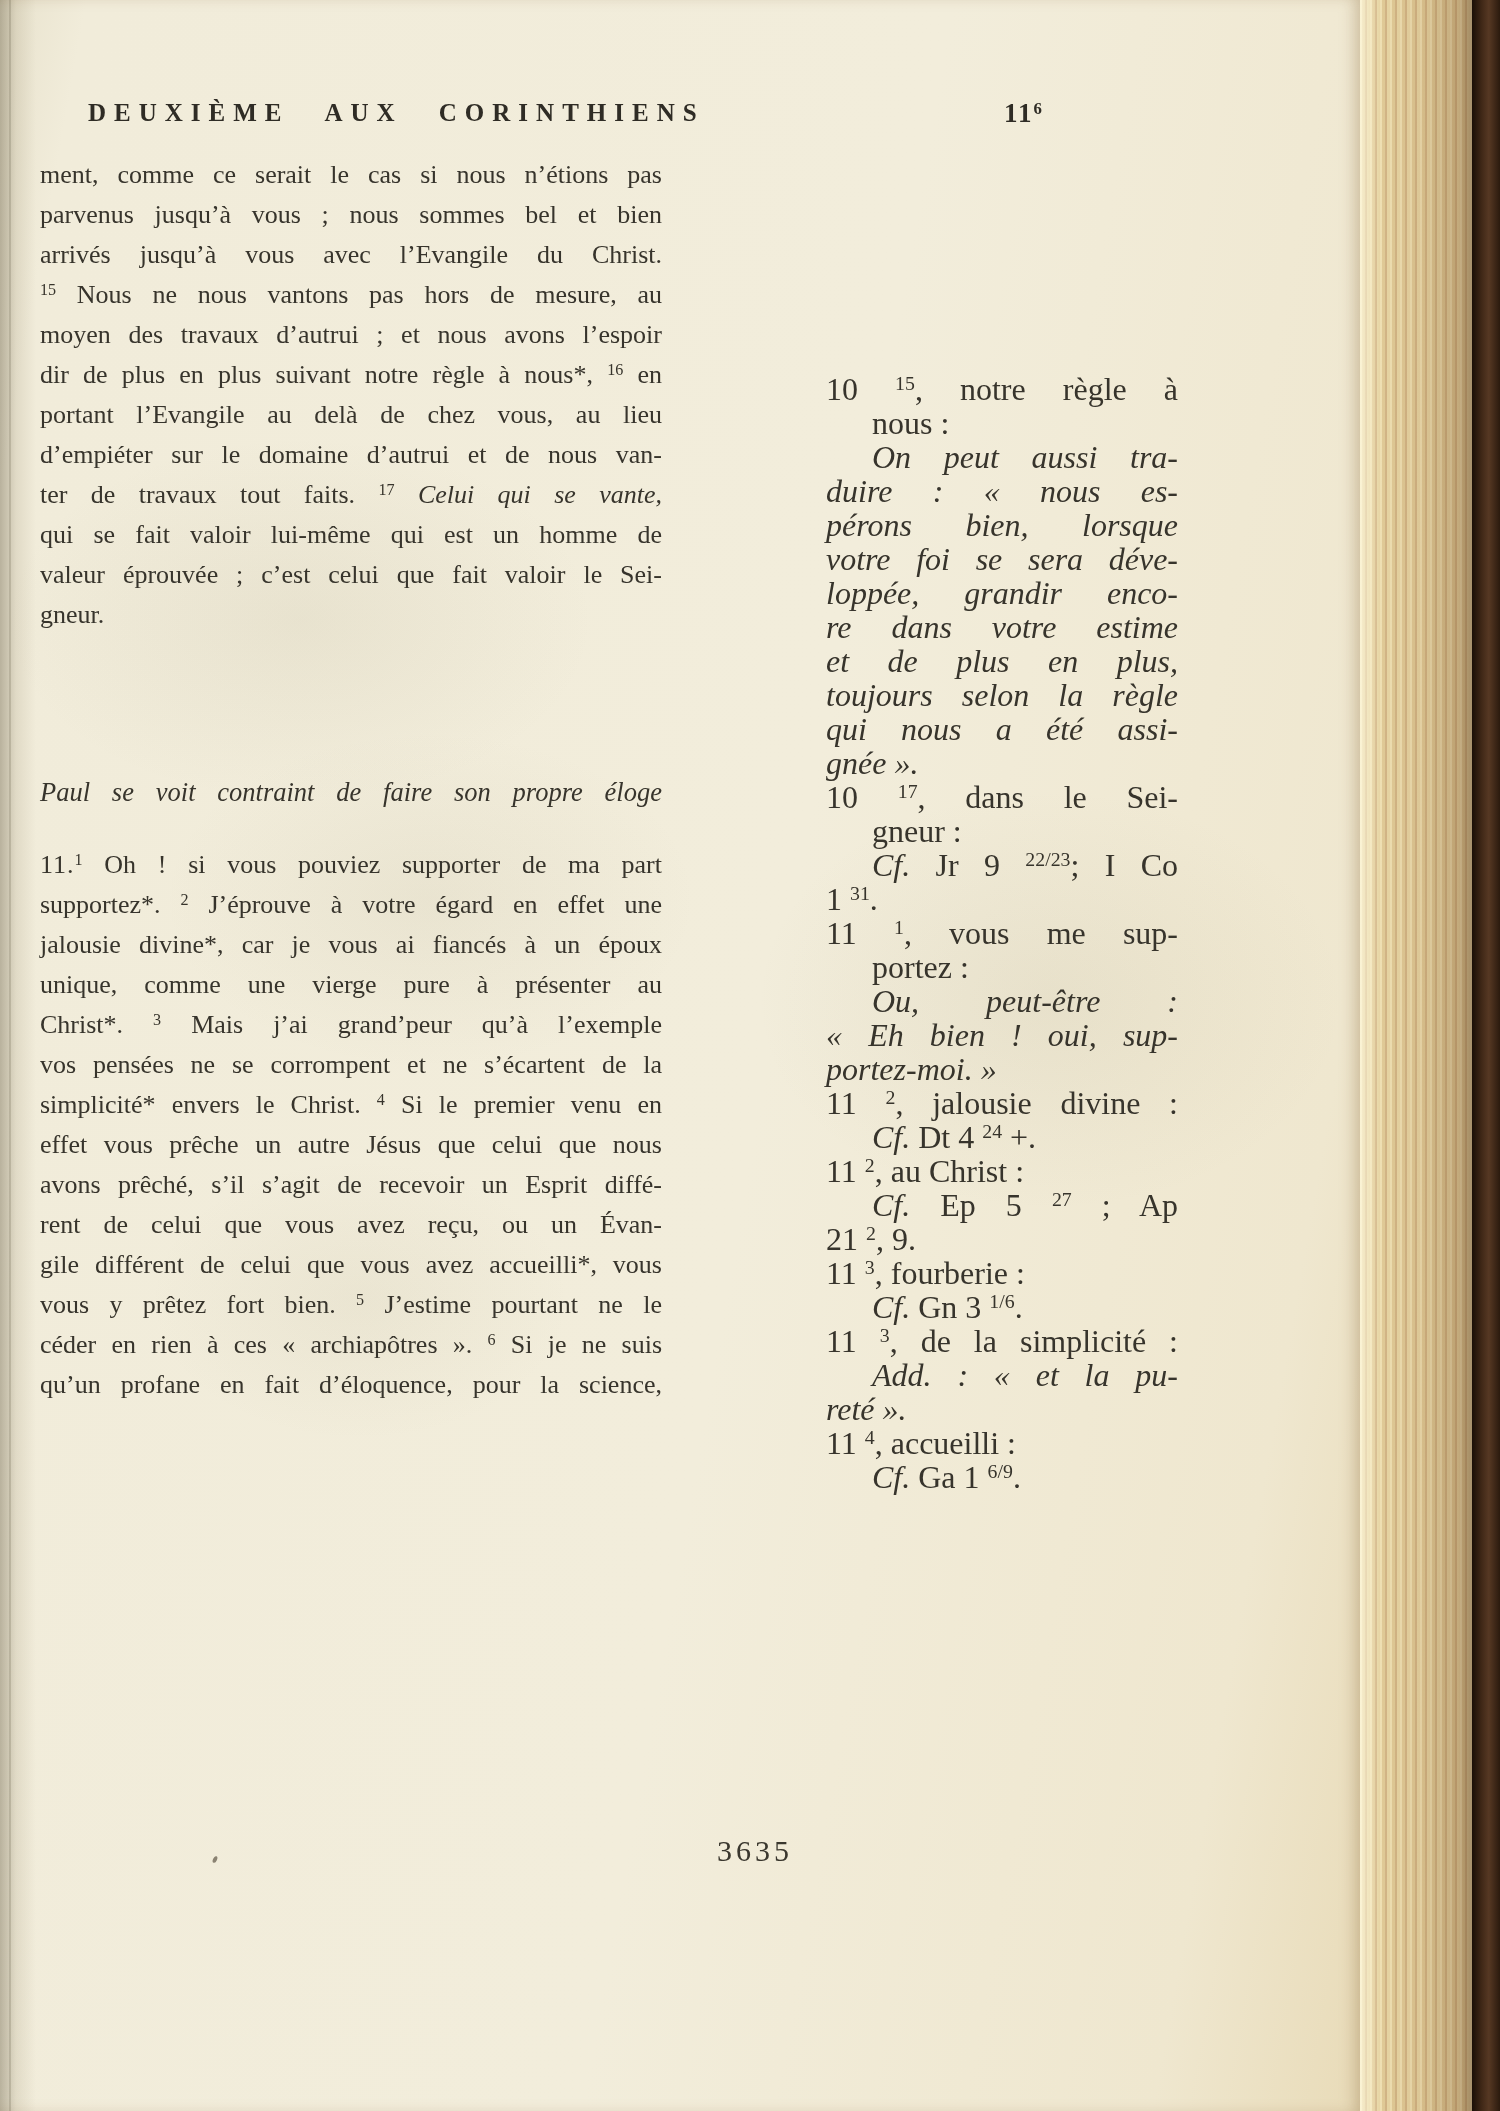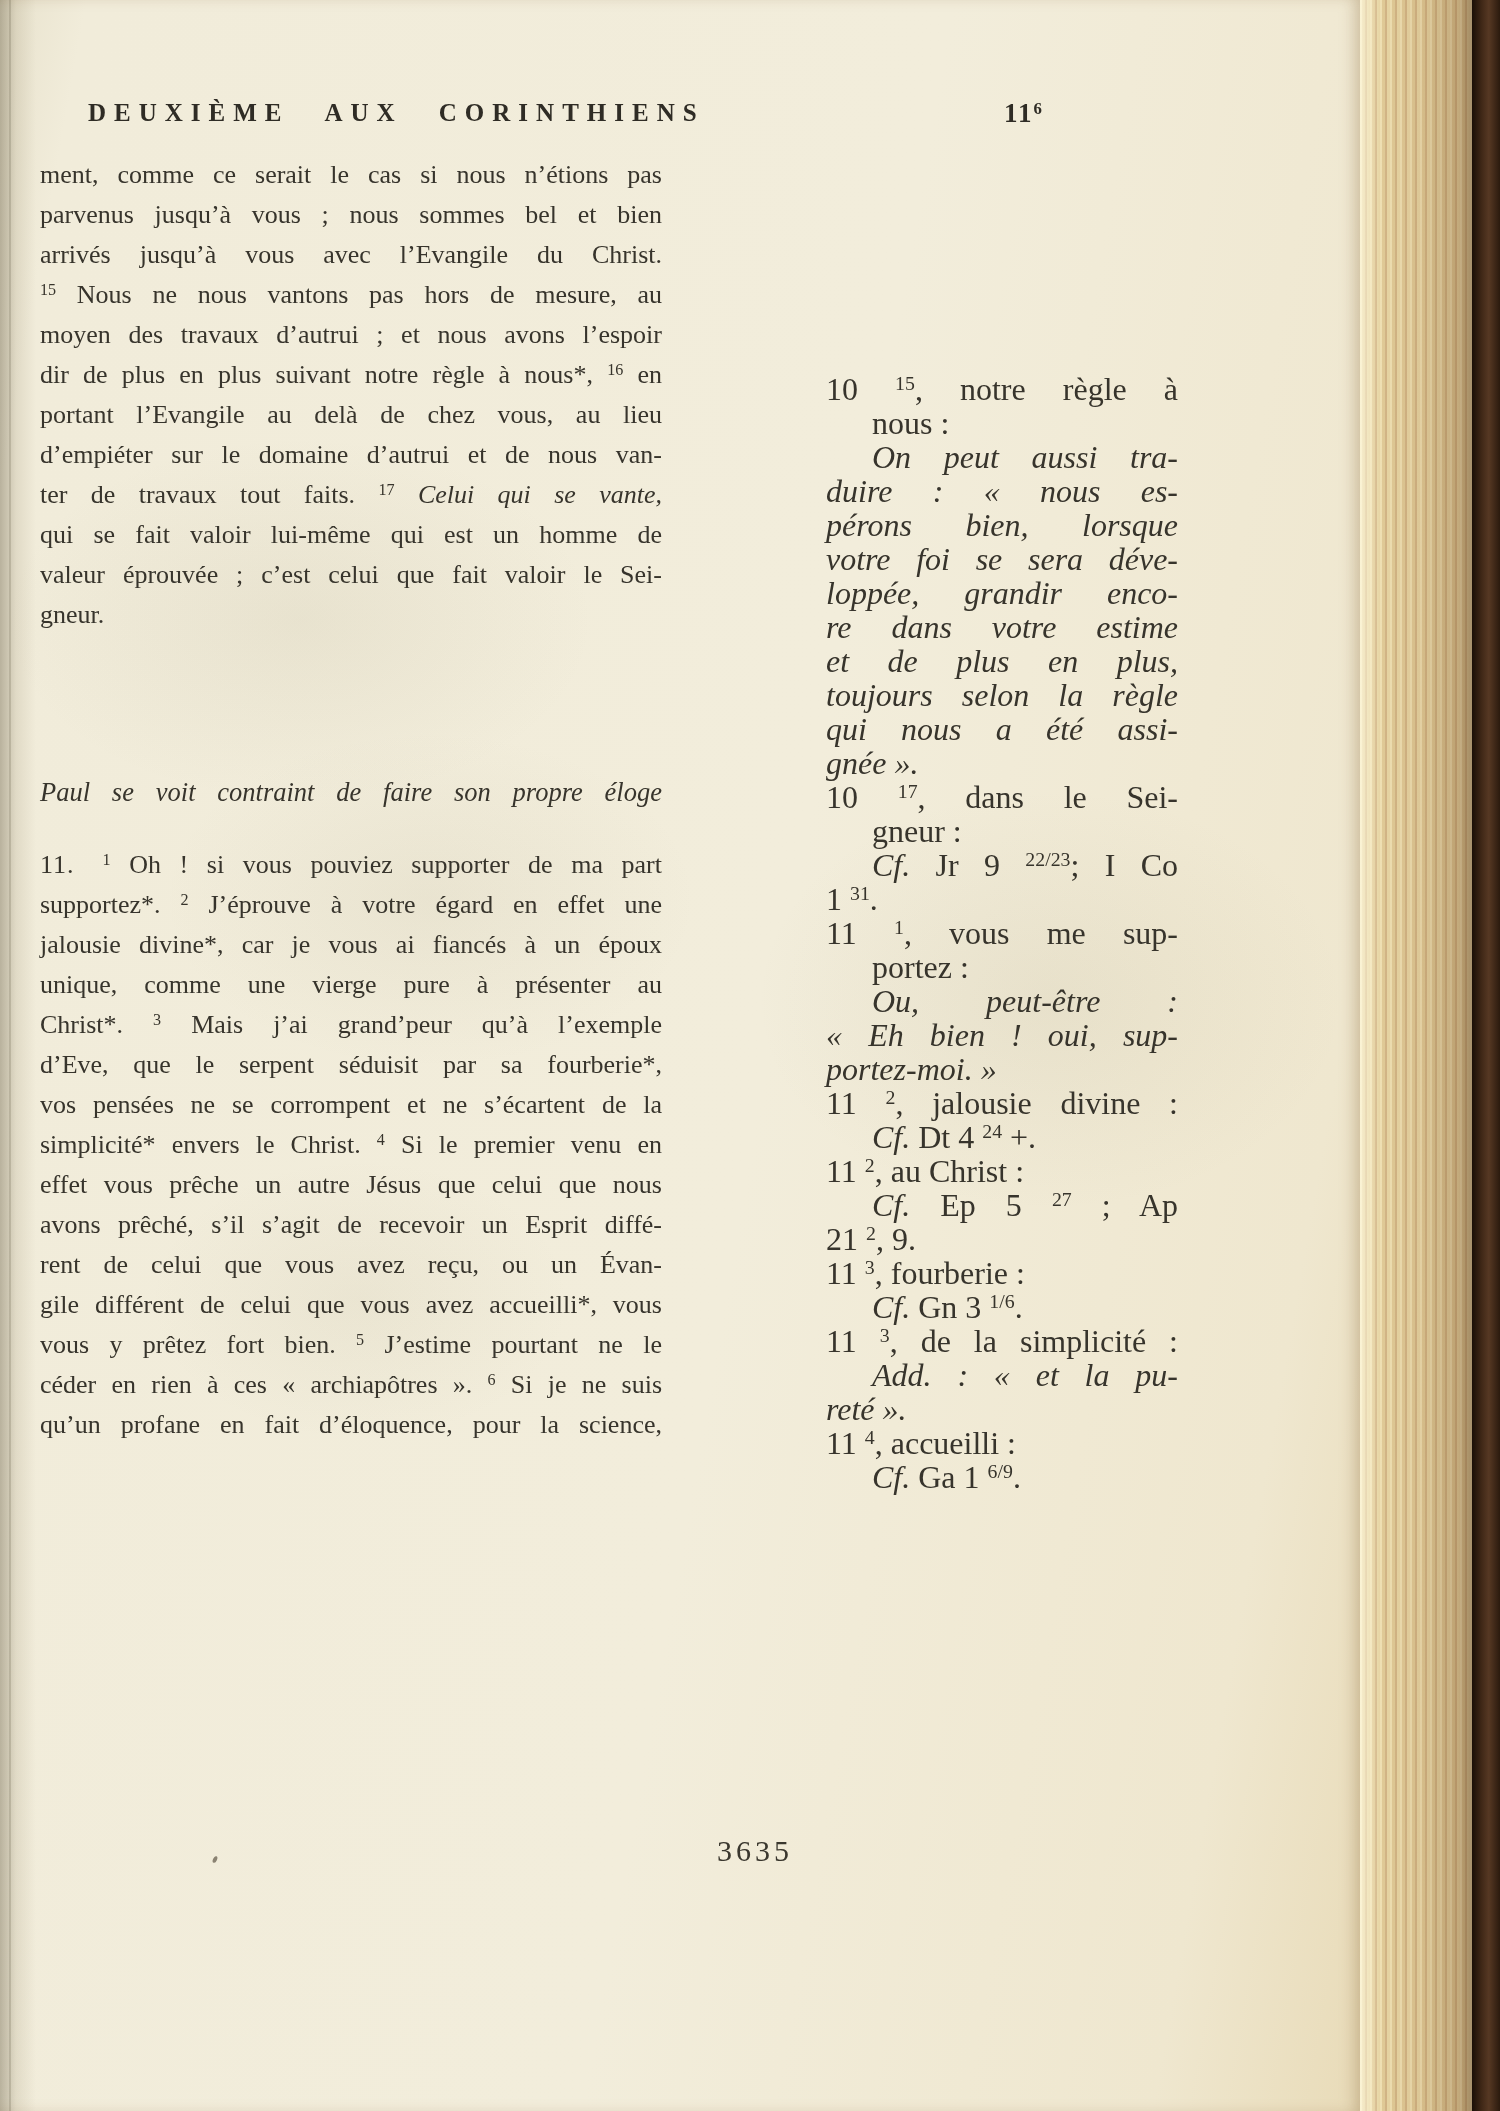--- a/index.html
+++ b/index.html
@@ -60,21 +60,21 @@
   #para2{top:845px;}
   #notes{left:826px;top:372px;width:352px;font-size:32px;}
   .line{position:relative;white-space:normal;}
   #para1 .line,#para2 .line{height:40px;line-height:40px;}
   #notes .line{height:34px;line-height:34px;}
   .line.jus{text-align:justify;text-align-last:justify;}
   #para1 .ind1,#para2 .ind1{padding-left:76px;}
   #notes .ind1{padding-left:46px;}
   .it{font-style:italic;}
   .sup{font-size:0.62em;position:relative;top:-0.48em;}
-  .chap{margin-right:28px;letter-spacing:1px;}
+  .chap{letter-spacing:1px;}
   
   .folio{
     position:absolute;left:645px;top:1834px;width:220px;text-align:center;
     font-size:30px;letter-spacing:4px;color:#3a372e;
   }
   .speck{position:absolute;left:213px;top:1856px;width:4px;height:7px;border-radius:50%;
          background:rgba(70,60,45,.6);transform:rotate(25deg);}
 </style>
 </head>
 <body>
@@ -103,21 +103,20 @@
     </div>
 
   <div id="heading" class="textblock">Paul se voit contraint de faire son propre éloge</div>
 
   <div id="para2" class="textblock">
       <div class="line jus"><span class="chap">11.</span><span class="sup">1</span><span> Oh ! si vous pouviez supporter de ma part</span></div>
       <div class="line jus"><span>supportez*. </span><span class="sup">2</span><span> J’éprouve à votre égard en effet une</span></div>
       <div class="line jus"><span>jalousie divine*, car je vous ai fiancés à un époux</span></div>
       <div class="line jus"><span>unique, comme une vierge pure à présenter au</span></div>
       <div class="line jus"><span>Christ*. </span><span class="sup">3</span><span> Mais j’ai grand’peur qu’à l’exemple</span></div>
-      <div class="line jus"><span>d’Eve, que le serpent séduisit par sa fourberie*,</span></div>
       <div class="line jus"><span>vos pensées ne se corrompent et ne s’écartent de la</span></div>
       <div class="line jus"><span>simplicité* envers le Christ. </span><span class="sup">4</span><span> Si le premier venu en</span></div>
       <div class="line jus"><span>effet vous prêche un autre Jésus que celui que nous</span></div>
       <div class="line jus"><span>avons prêché, s’il s’agit de recevoir un Esprit diffé-</span></div>
       <div class="line jus"><span>rent de celui que vous avez reçu, ou un Évan-</span></div>
       <div class="line jus"><span>gile différent de celui que vous avez accueilli*, vous</span></div>
       <div class="line jus"><span>vous y prêtez fort bien. </span><span class="sup">5</span><span> J’estime pourtant ne le</span></div>
       <div class="line jus"><span>céder en rien à ces « archiapôtres ». </span><span class="sup">6</span><span> Si je ne suis</span></div>
       <div class="line jus"><span>qu’un profane en fait d’éloquence, pour la science,</span></div>
     </div>

